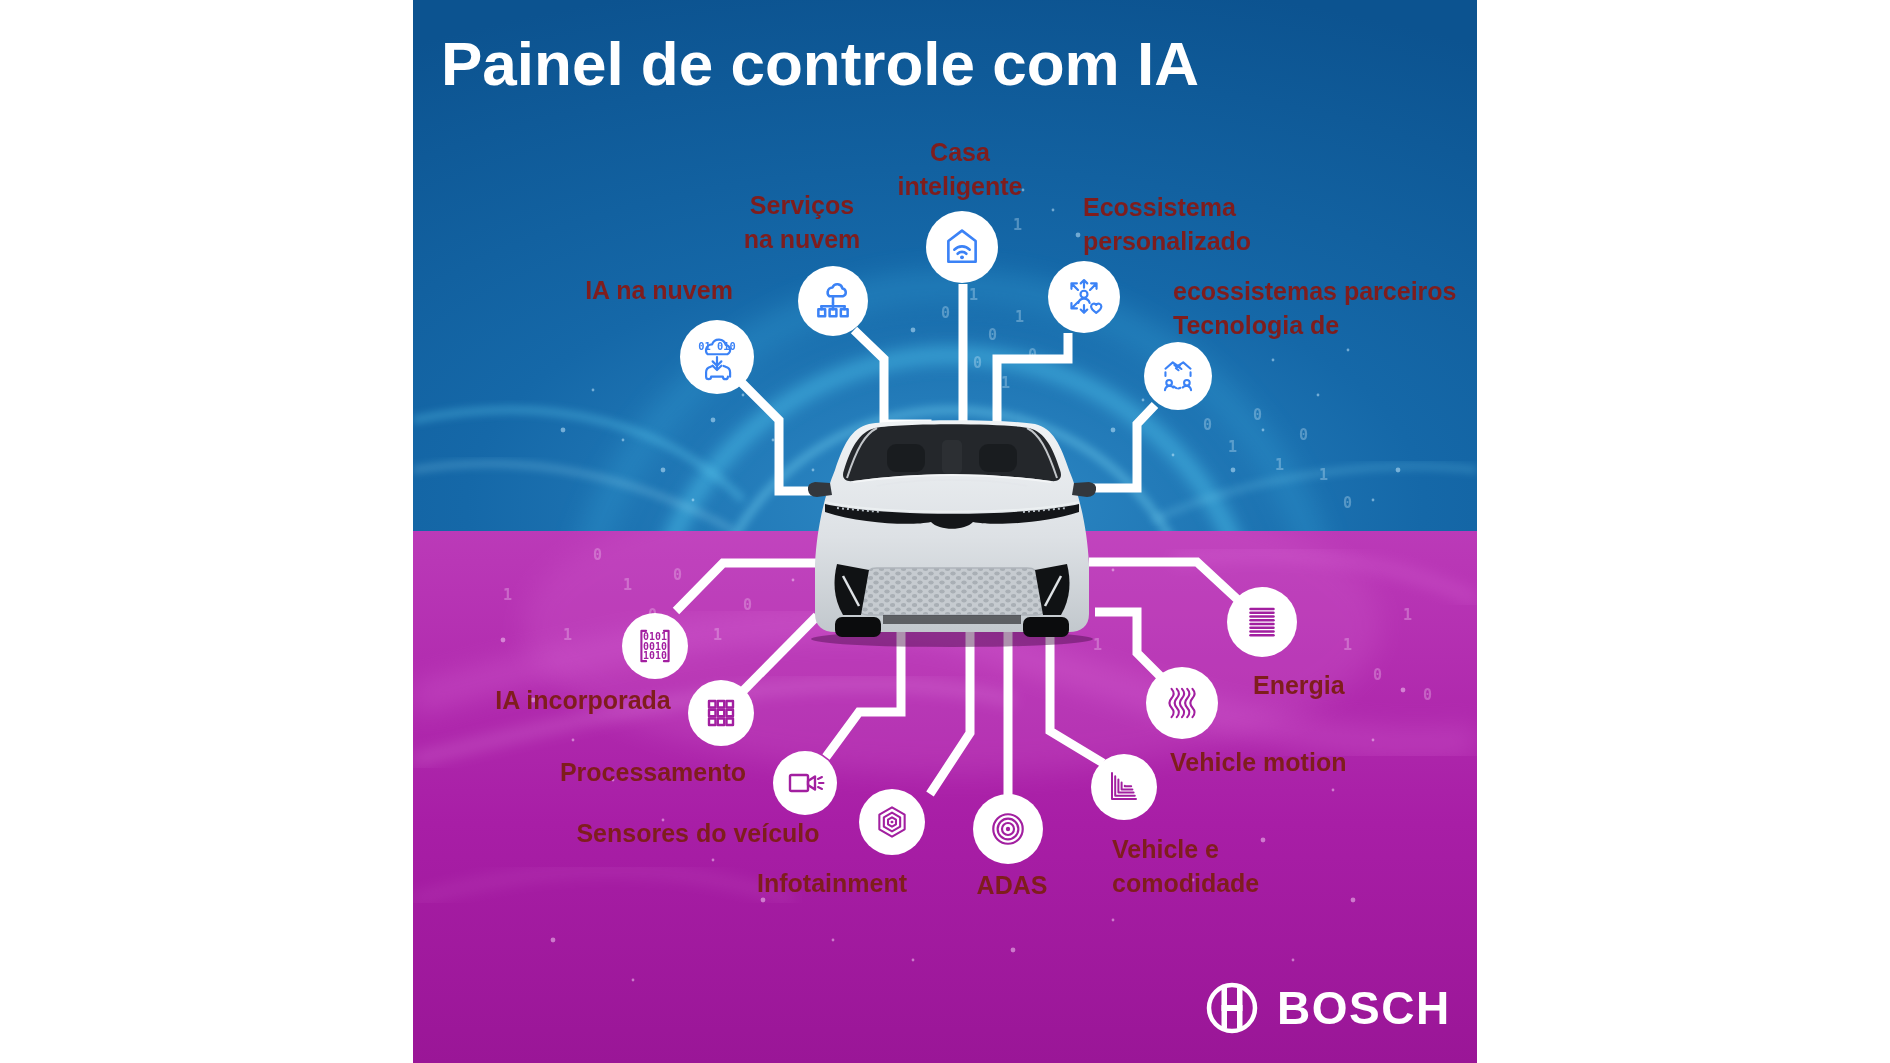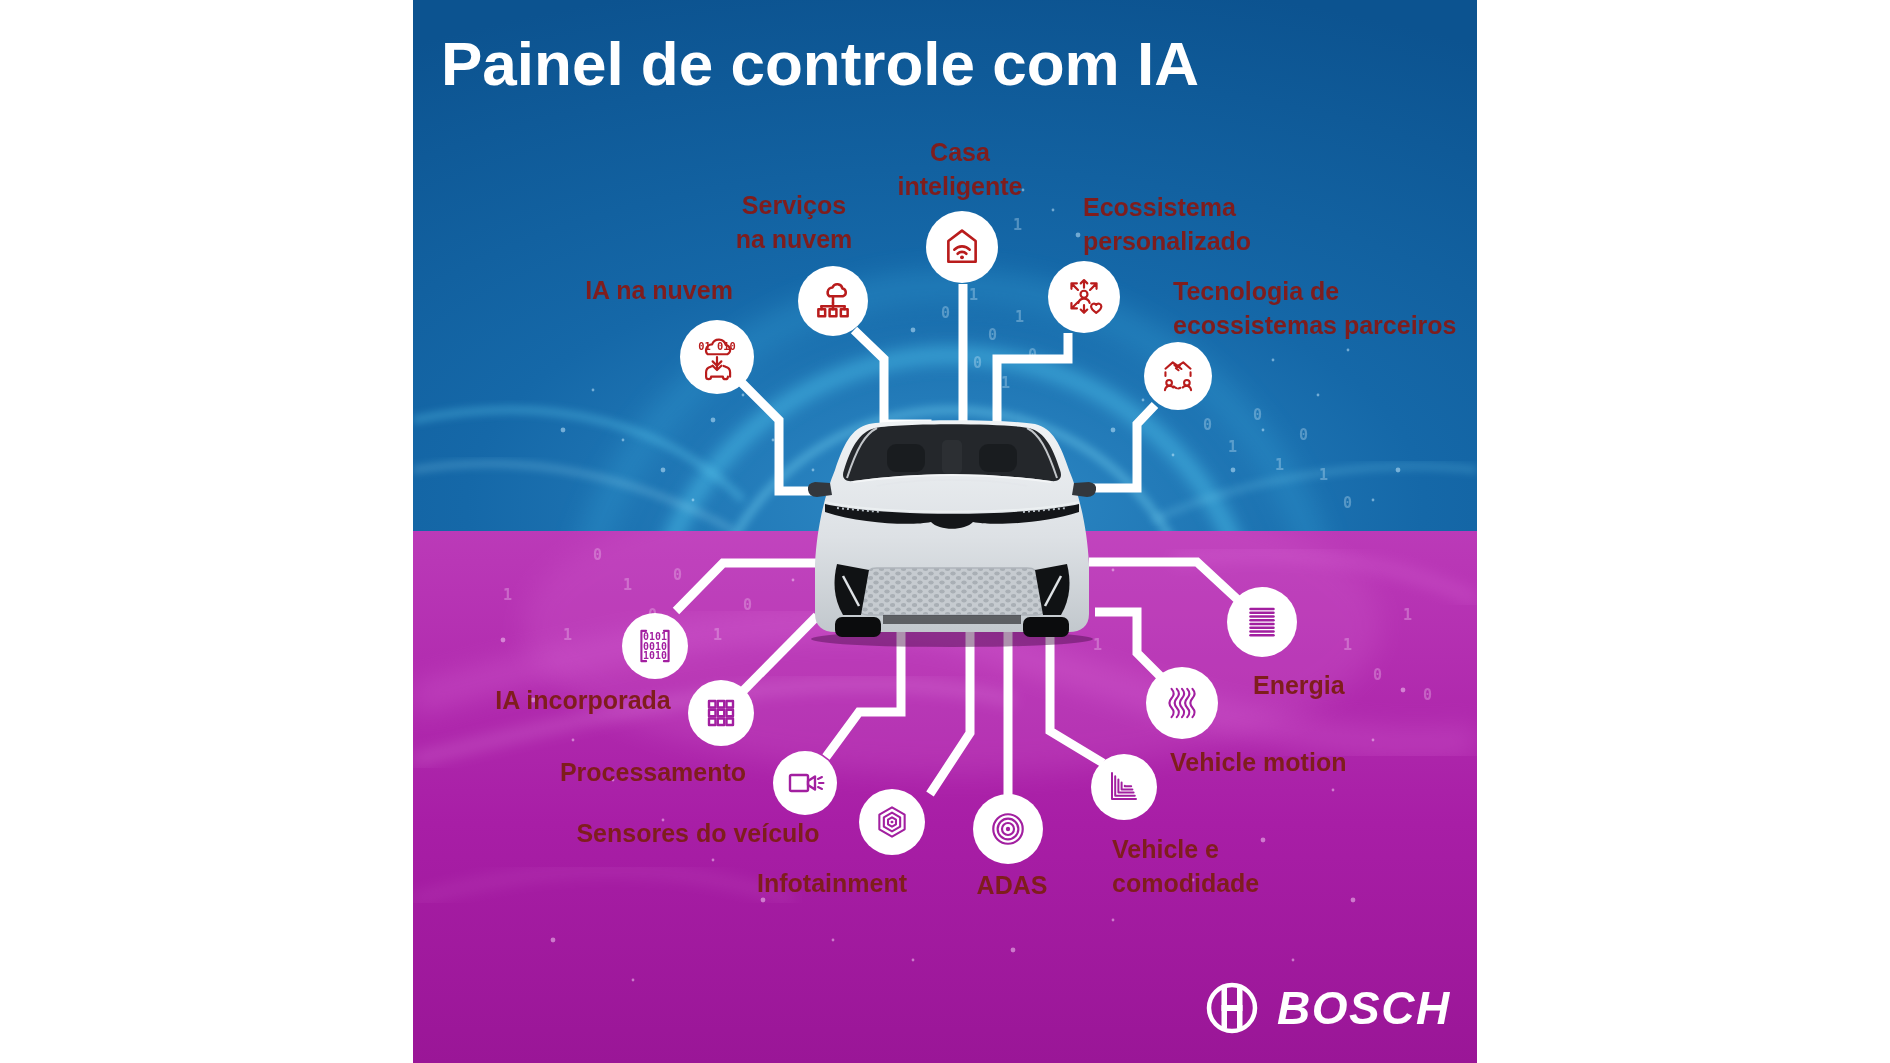--- a/index.html
+++ b/index.html
@@ -3,28 +3,28 @@
 <meta charset="utf-8">
 <style>
   html,body{margin:0;padding:0;background:#ffffff;}
   .stage{position:relative;width:1890px;height:1063px;background:#ffffff;overflow:hidden;
          font-family:"Liberation Sans",sans-serif;}
   .art{position:absolute;left:413px;top:0;width:1064px;height:1063px;overflow:hidden;}
   .bg-svg{position:absolute;left:0;top:0;width:1064px;height:1063px;display:block;}
   .car-svg{position:absolute;left:394px;top:418px;width:290px;height:230px;}
   .node{position:absolute;border-radius:50%;background:#ffffff;display:flex;align-items:center;justify-content:center;}
   .node svg{display:block;}
-  .top-ic{color:#b91c1c;}
+  .top-ic{color:#3b82f6;}
   .bot-ic{color:#a21fa0;}
   .lbl{position:absolute;color:#7f1d1d;font-weight:700;font-size:25px;line-height:34px;white-space:nowrap;}
   .lbl.center{transform:translate(-50%,-50%);text-align:center;}
   .lbl.leftal{transform:translateY(-50%);text-align:left;}
   .title{position:absolute;left:28px;top:30px;color:#ffffff;font-weight:700;font-size:62px;line-height:1.1;letter-spacing:0;}
   .logo{position:absolute;left:791px;top:980px;display:flex;align-items:center;}
-  .logo-text{color:#ffffff;font-weight:700;font-size:46px;letter-spacing:1.5px;margin-left:17px;line-height:56px;font-style:italic;}
+  .logo-text{color:#ffffff;font-weight:700;font-size:46px;letter-spacing:1.5px;margin-left:17px;line-height:56px;}
   .ic-stroke{fill:none;stroke:currentColor;stroke-width:2.4;stroke-linecap:round;stroke-linejoin:round;}
   .ic-thin{fill:none;stroke:currentColor;stroke-width:2;stroke-linecap:round;stroke-linejoin:round;}
   .ic-fill{fill:currentColor;stroke:none;}
   .ic-txt{fill:currentColor;font-family:"DejaVu Sans Mono",monospace;font-weight:bold;font-size:9.5px;}
 </style>
 </head>
 <body>
 
 <div class="stage">
   <div class="art">
@@ -354,35 +354,35 @@
             <path d="M11,20.3 H33"></path>
           <path d="M11,23.9 H33"></path>
             <path d="M11,27.5 H33"></path>
             <path d="M11,31.1 H33"></path>
             <path d="M11,34.7 H33"></path>
         </g>
       </svg>
     </div>
 
     <div class="lbl center" style="left:246px;top:290px;">IA na nuvem</div>
-    <div class="lbl center" style="left:381px;top:222px;text-align:center;">
+    <div class="lbl center" style="left:389px;top:222px;text-align:center;">
       <div>Serviços</div>
       <div>na nuvem</div>
     </div>
     <div class="lbl center" style="left:547px;top:169px;">
       <div>Casa</div>
       <div>inteligente</div>
     </div>
     <div class="lbl leftal" style="left:662px;top:224px;margin-left:8px;">
       <div>Ecossistema</div>
       <div>personalizado</div>
     </div>
     <div class="lbl leftal" style="left:760px;top:308px;">
+      <div>ecossistemas parceiros</div>
       <div>Tecnologia de</div>
-      <div>ecossistemas parceiros</div>
     </div>
     <div class="lbl center" style="left:170px;top:700px;">IA incorporada</div>
     <div class="lbl center" style="left:240px;top:772px;">Processamento</div>
     <div class="lbl center" style="left:285px;top:833px;">Sensores do veículo</div>
     <div class="lbl center" style="left:419px;top:883px;">Infotainment</div>
     <div class="lbl center" style="left:599px;top:885px;">ADAS</div>
     <div class="lbl leftal" style="left:699px;top:866px;">
       <div>Vehicle e</div>
       <div>comodidade</div>
     </div>

